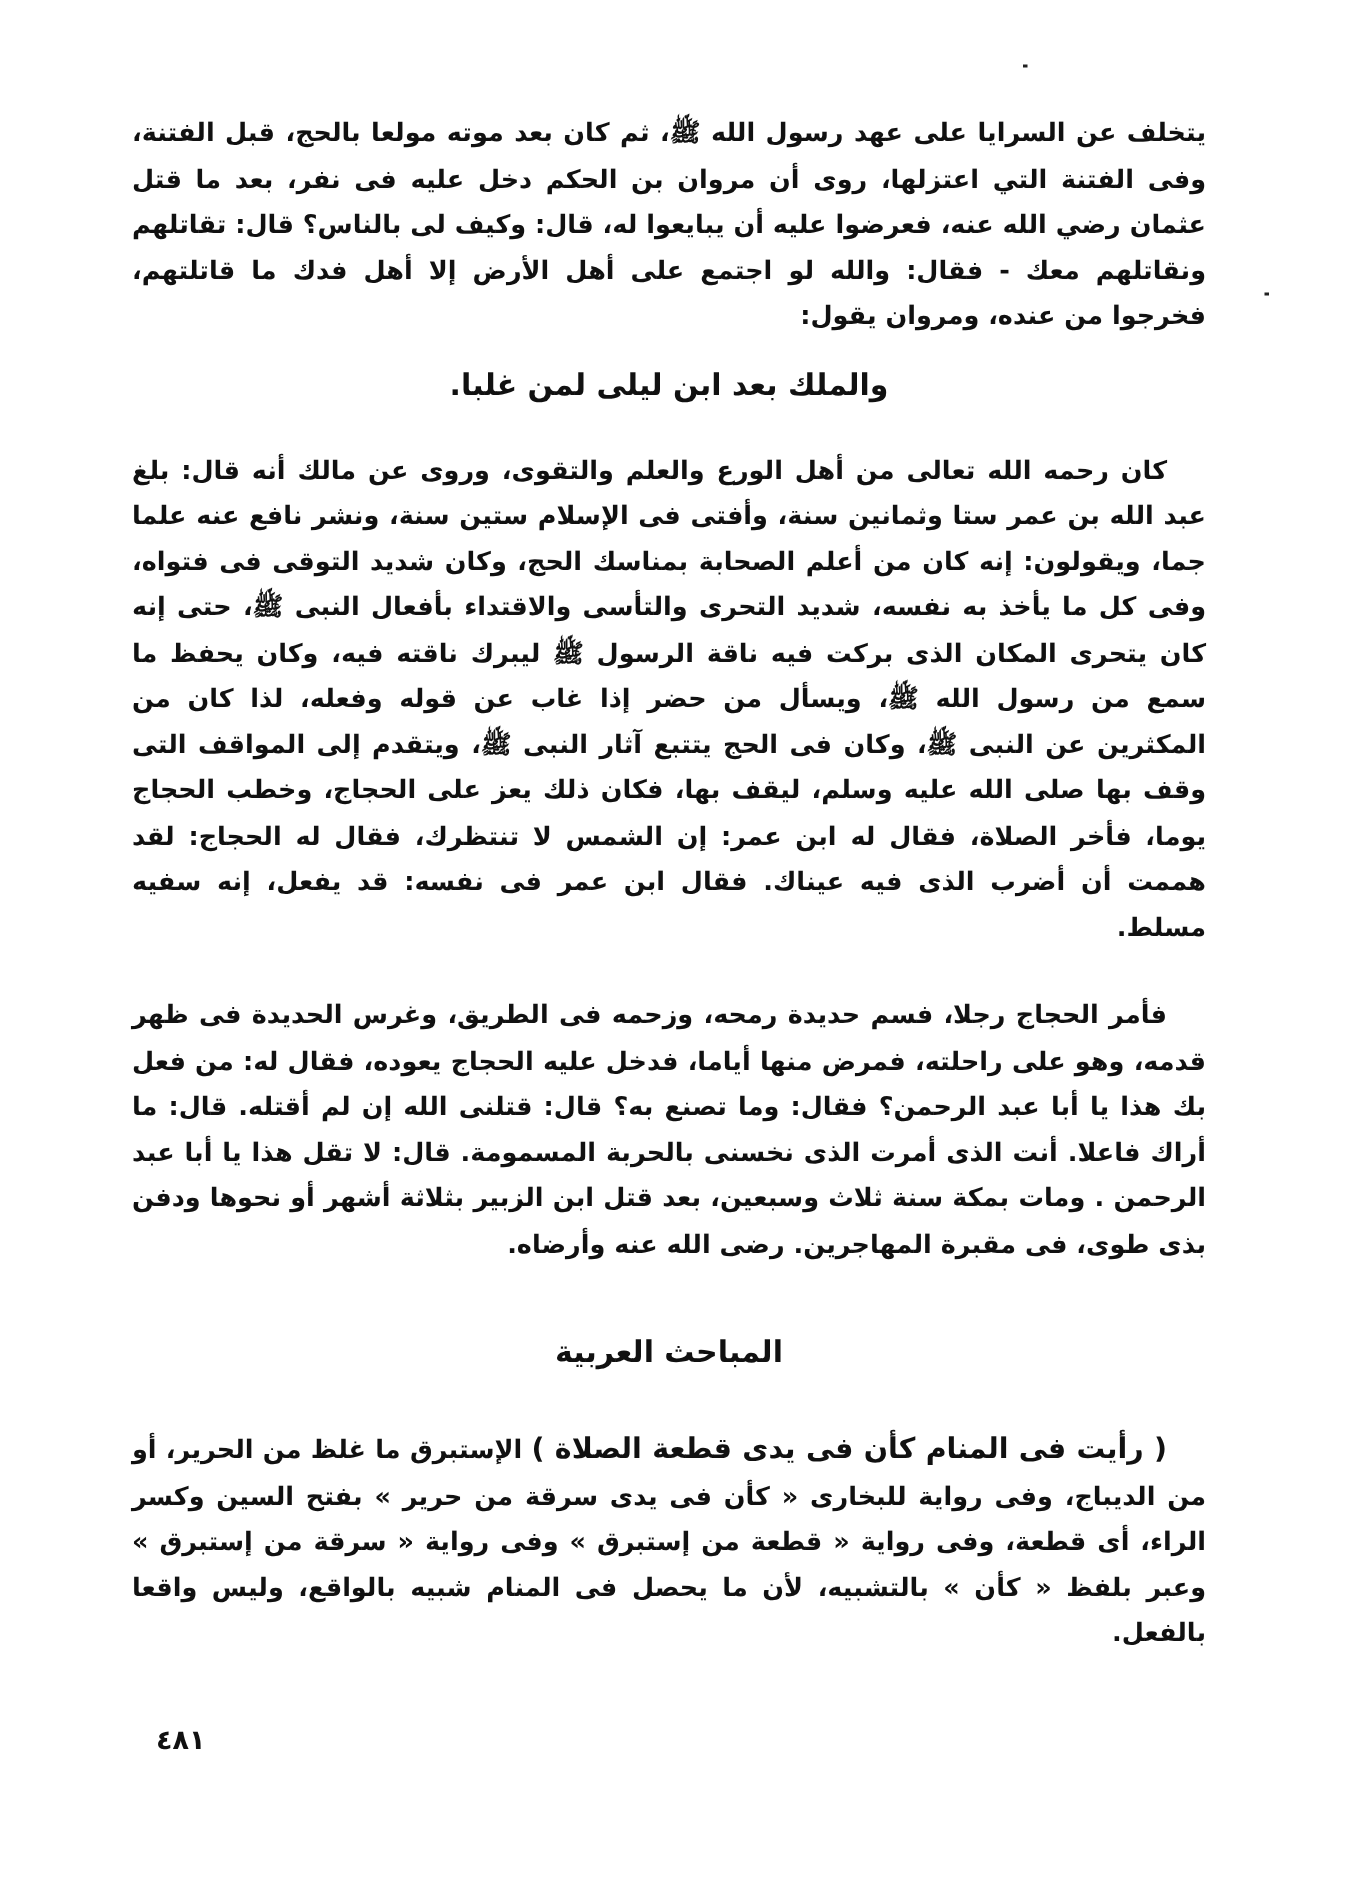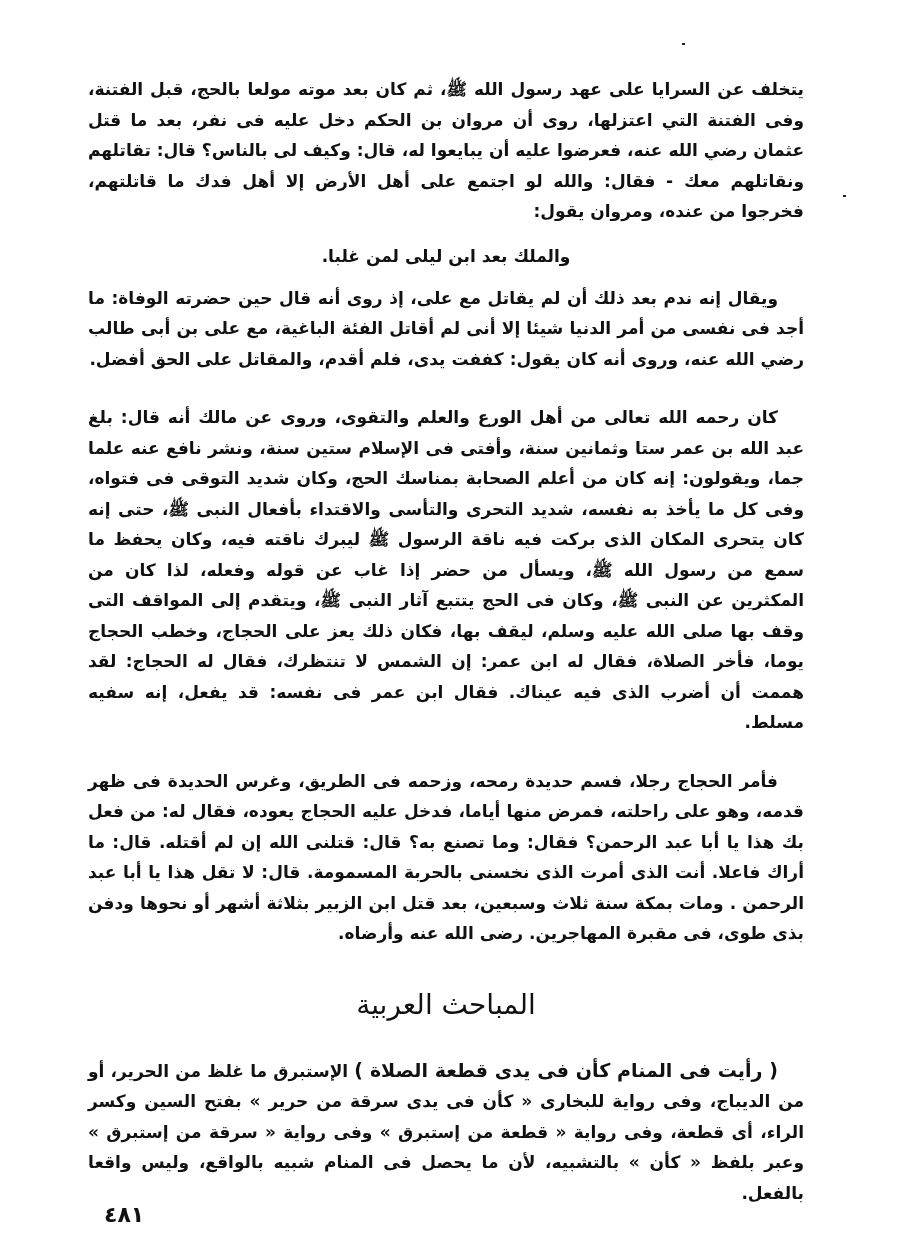--- a/index.html
+++ b/index.html
@@ -26,44 +26,44 @@
     }
     .para {
       font-size: 17px;
       line-height: 30.5px;
       margin: 0;
       font-weight: 600;
     }
     .para.indent { text-indent: 26px; }
     .gap-sm { margin-top: 28px; }
     .verse {
-      font-size: 17px;
+      font-size: 20px;
       line-height: 30px;
       text-align: center;
       text-align-last: center;
       margin: 14px 0 12px 0;
       font-weight: 600;
     }
     .section-title {
-      font-size: 28px;
-      font-weight: 400;
+      font-size: 20px;
+      font-weight: 700;
       text-align: center;
       text-align-last: center;
       margin: 36px 0 30px 0;
       line-height: 40px;
     }
     .lemma {
       font-weight: 800;
       font-size: 19px;
     }
     .page-number {
       position: absolute;
       left: 104px;
-      top: 1202px;
-      font-size: 22px;
+      top: 1150px;
+      font-size: 18px;
       letter-spacing: 2px;
       direction: rtl;
       font-weight: 600;
     }
     .speck {
       position: absolute;
       width: 3px;
       height: 2px;
       background: #222;
     }
@@ -72,21 +72,20 @@
 <body>
 
 <div class="speck" style="left:682px; top:43px;"></div>
 <div class="speck" style="left:843px; top:195px;"></div>
 
 <main class="page">
   <p class="para">يتخلف عن السرايا على عهد رسول الله ﷺ، ثم كان بعد موته مولعا بالحج، قبل الفتنة، وفى الفتنة التي اعتزلها، روى أن مروان بن الحكم دخل عليه فى نفر، بعد ما قتل عثمان رضي الله عنه، فعرضوا عليه أن يبايعوا له، قال: وكيف لى بالناس؟ قال: تقاتلهم ونقاتلهم معك - فقال: والله لو اجتمع على أهل الأرض إلا أهل فدك ما قاتلتهم، فخرجوا من عنده، ومروان يقول:</p>
 
   <p class="verse">والملك بعد ابن ليلى لمن غلبا.</p>
 
-  <p class="para indent">ويقال إنه ندم بعد ذلك أن لم يقاتل مع على، إذ روى أنه قال حين حضرته الوفاة: ما أجد فى نفسى من أمر الدنيا شيئا إلا أنى لم أقاتل الفئة الباغية، مع على بن أبى طالب رضي الله عنه، وروى أنه كان يقول: كففت يدى، فلم أقدم، والمقاتل على الحق أفضل.</p>
 
   <p class="para indent gap-sm">كان رحمه الله تعالى من أهل الورع والعلم والتقوى، وروى عن مالك أنه قال: بلغ عبد الله بن عمر ستا وثمانين سنة، وأفتى فى الإسلام ستين سنة، ونشر نافع عنه علما جما، ويقولون: إنه كان من أعلم الصحابة بمناسك الحج، وكان شديد التوقى فى فتواه، وفى كل ما يأخذ به نفسه، شديد التحرى والتأسى والاقتداء بأفعال النبى ﷺ، حتى إنه كان يتحرى المكان الذى بركت فيه ناقة الرسول ﷺ ليبرك ناقته فيه، وكان يحفظ ما سمع من رسول الله ﷺ، ويسأل من حضر إذا غاب عن قوله وفعله، لذا كان من المكثرين عن النبى ﷺ، وكان فى الحج يتتبع آثار النبى ﷺ، ويتقدم إلى المواقف التى وقف بها صلى الله عليه وسلم، ليقف بها، فكان ذلك يعز على الحجاج، وخطب الحجاج يوما، فأخر الصلاة، فقال له ابن عمر: إن الشمس لا تنتظرك، فقال له الحجاج: لقد هممت أن أضرب الذى فيه عيناك. فقال ابن عمر فى نفسه: قد يفعل، إنه سفيه مسلط.</p>
 
   <p class="para indent gap-sm">فأمر الحجاج رجلا، فسم حديدة رمحه، وزحمه فى الطريق، وغرس الحديدة فى ظهر قدمه، وهو على راحلته، فمرض منها أياما، فدخل عليه الحجاج يعوده، فقال له: من فعل بك هذا يا أبا عبد الرحمن؟ فقال: وما تصنع به؟ قال: قتلنى الله إن لم أقتله. قال: ما أراك فاعلا. أنت الذى أمرت الذى نخسنى بالحربة المسمومة. قال: لا تقل هذا يا أبا عبد الرحمن . ومات بمكة سنة ثلاث وسبعين، بعد قتل ابن الزبير بثلاثة أشهر أو نحوها ودفن بذى طوى، فى مقبرة المهاجرين. رضى الله عنه وأرضاه.</p>
 
   <h2 class="section-title">المباحث العربية</h2>
 
   <p class="para indent"><span class="lemma">( رأيت فى المنام كأن فى يدى قطعة الصلاة )</span><span> الإستبرق ما غلظ من الحرير، أو من الديباج، وفى رواية للبخارى « كأن فى يدى سرقة من حرير » بفتح السين وكسر الراء، أى قطعة، وفى رواية « قطعة من إستبرق » وفى رواية « سرقة من إستبرق » وعبر بلفظ « كأن » بالتشبيه، لأن ما يحصل فى المنام شبيه بالواقع، وليس واقعا بالفعل.</span></p>
 </main>
 

